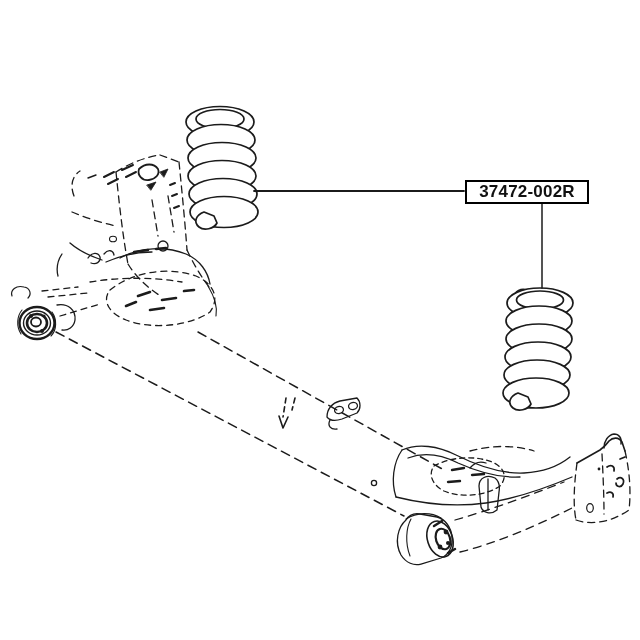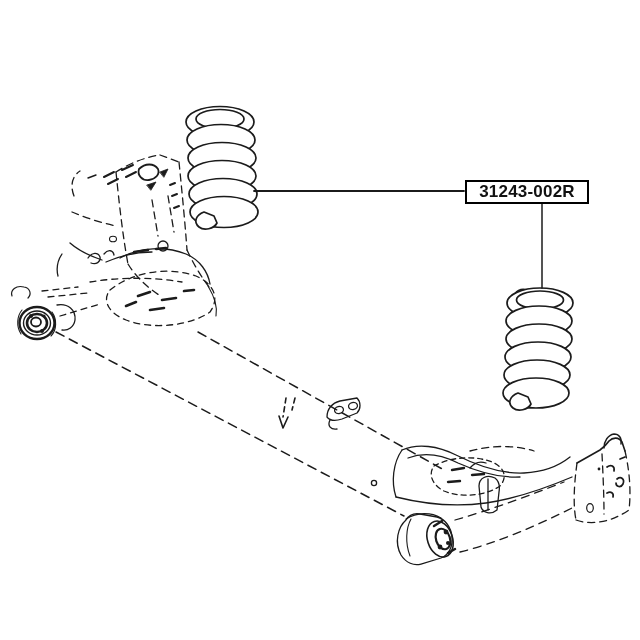--- a/index.html
+++ b/index.html
@@ -190,15 +190,15 @@
       <path d="M518,393 C510,396 507,403 513,408 C518,412 528,410 531,404 L528,397 Z"></path>
     </g>
 
     <g stroke-width="1.8">
       <path d="M254,191 L464,191"></path>
       <path d="M542,204 L542,288" stroke-width="1.5"></path>
     </g>
   </g>
 </svg>
 
-<div class="part-label">31243-002R</div>
+<div class="part-label">37472-002R</div>
 
 </div>
 
 </body></html>

